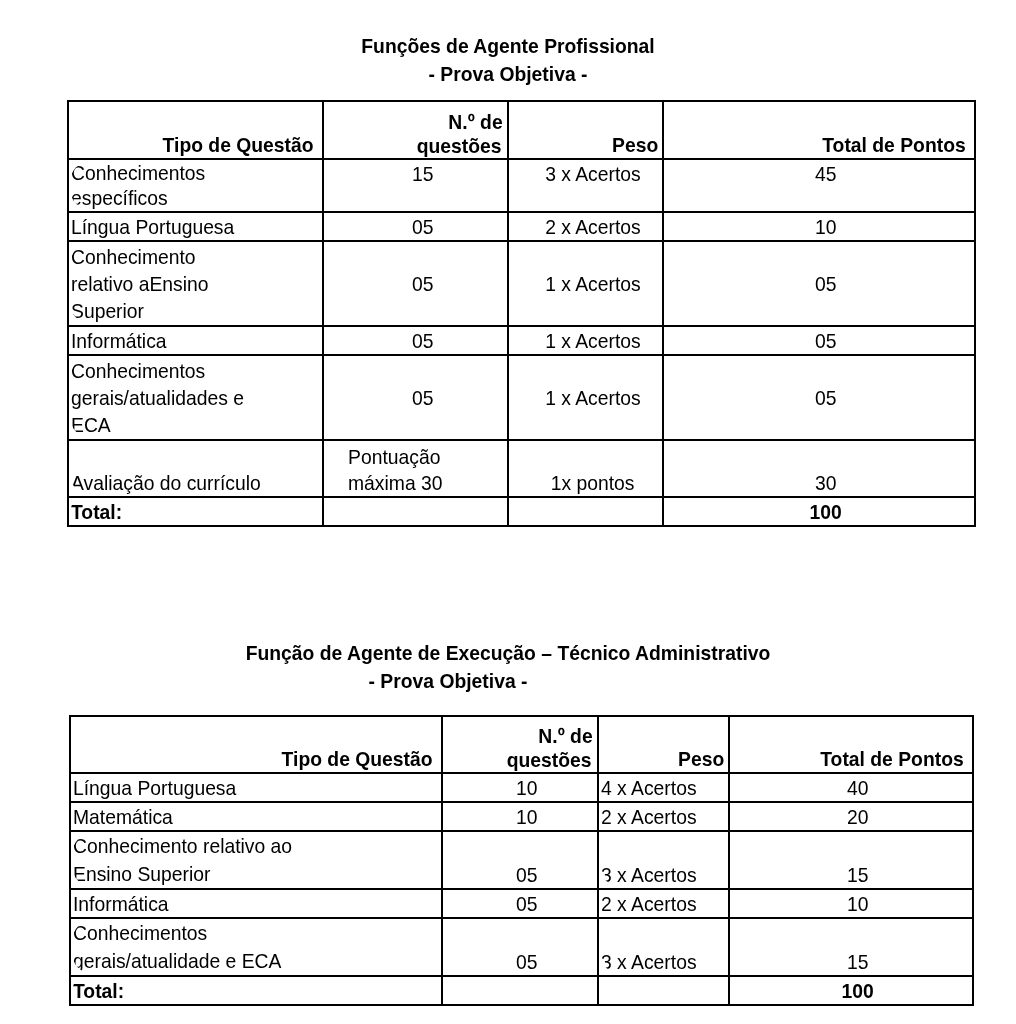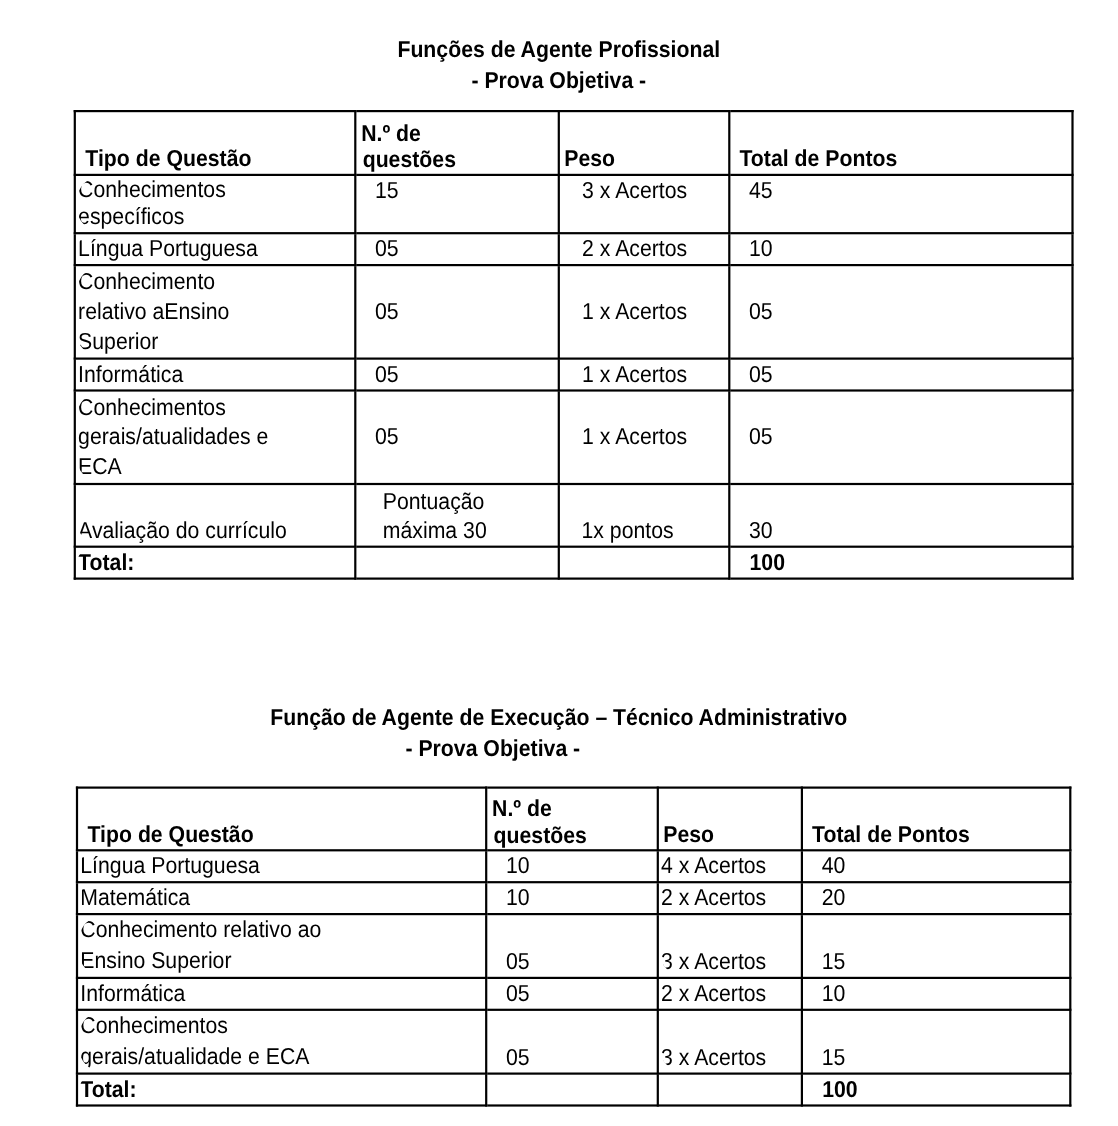--- a/index.html
+++ b/index.html
@@ -4,24 +4,24 @@
 <style>
   html, body { margin:0; padding:0; background:#ffffff; }
   body { width:1016px; height:1024px; position:relative; overflow:hidden;
          font-family:"Liberation Sans", sans-serif; color:#000; }
   .title { position:absolute; left:0; width:1016px; text-align:center;
            font-weight:bold; font-size:21px; line-height:28px; transform:scaleX(0.92); transform-origin:center; }
   table { position:absolute; border-collapse:collapse; table-layout:fixed; }
   td { border:2px solid #000; padding:0 2px; font-size:21px; line-height:27px;
        vertical-align:middle; overflow:hidden; }
   td.l { text-align:left;border-radius:23px; }
-  td.c { text-align:left;padding-left:16px; }
+  td.c { text-align:center;padding-left:16px; }
   td.b { font-weight:bold; }
   td.bottom { vertical-align:bottom; }
-  .hdr td { vertical-align:bottom; font-weight:bold; text-align:left; }
+  .hdr td { vertical-align:bottom; font-weight:bold; text-align:right; }
   .cond { display:inline-block; transform:scaleX(0.92); transform-origin:left center; white-space:nowrap; }
   .condc { display:inline-block; transform:scaleX(0.92); transform-origin:center; white-space:nowrap; }
 </style>
 </head>
 <body>
 
 <div class="title" style="top:32px;">Funções de Agente Profissional</div>
 <div class="title" style="top:60px;">- Prova Objetiva -</div>
 
 <table style="left:67px; top:100px; width:907px;">

